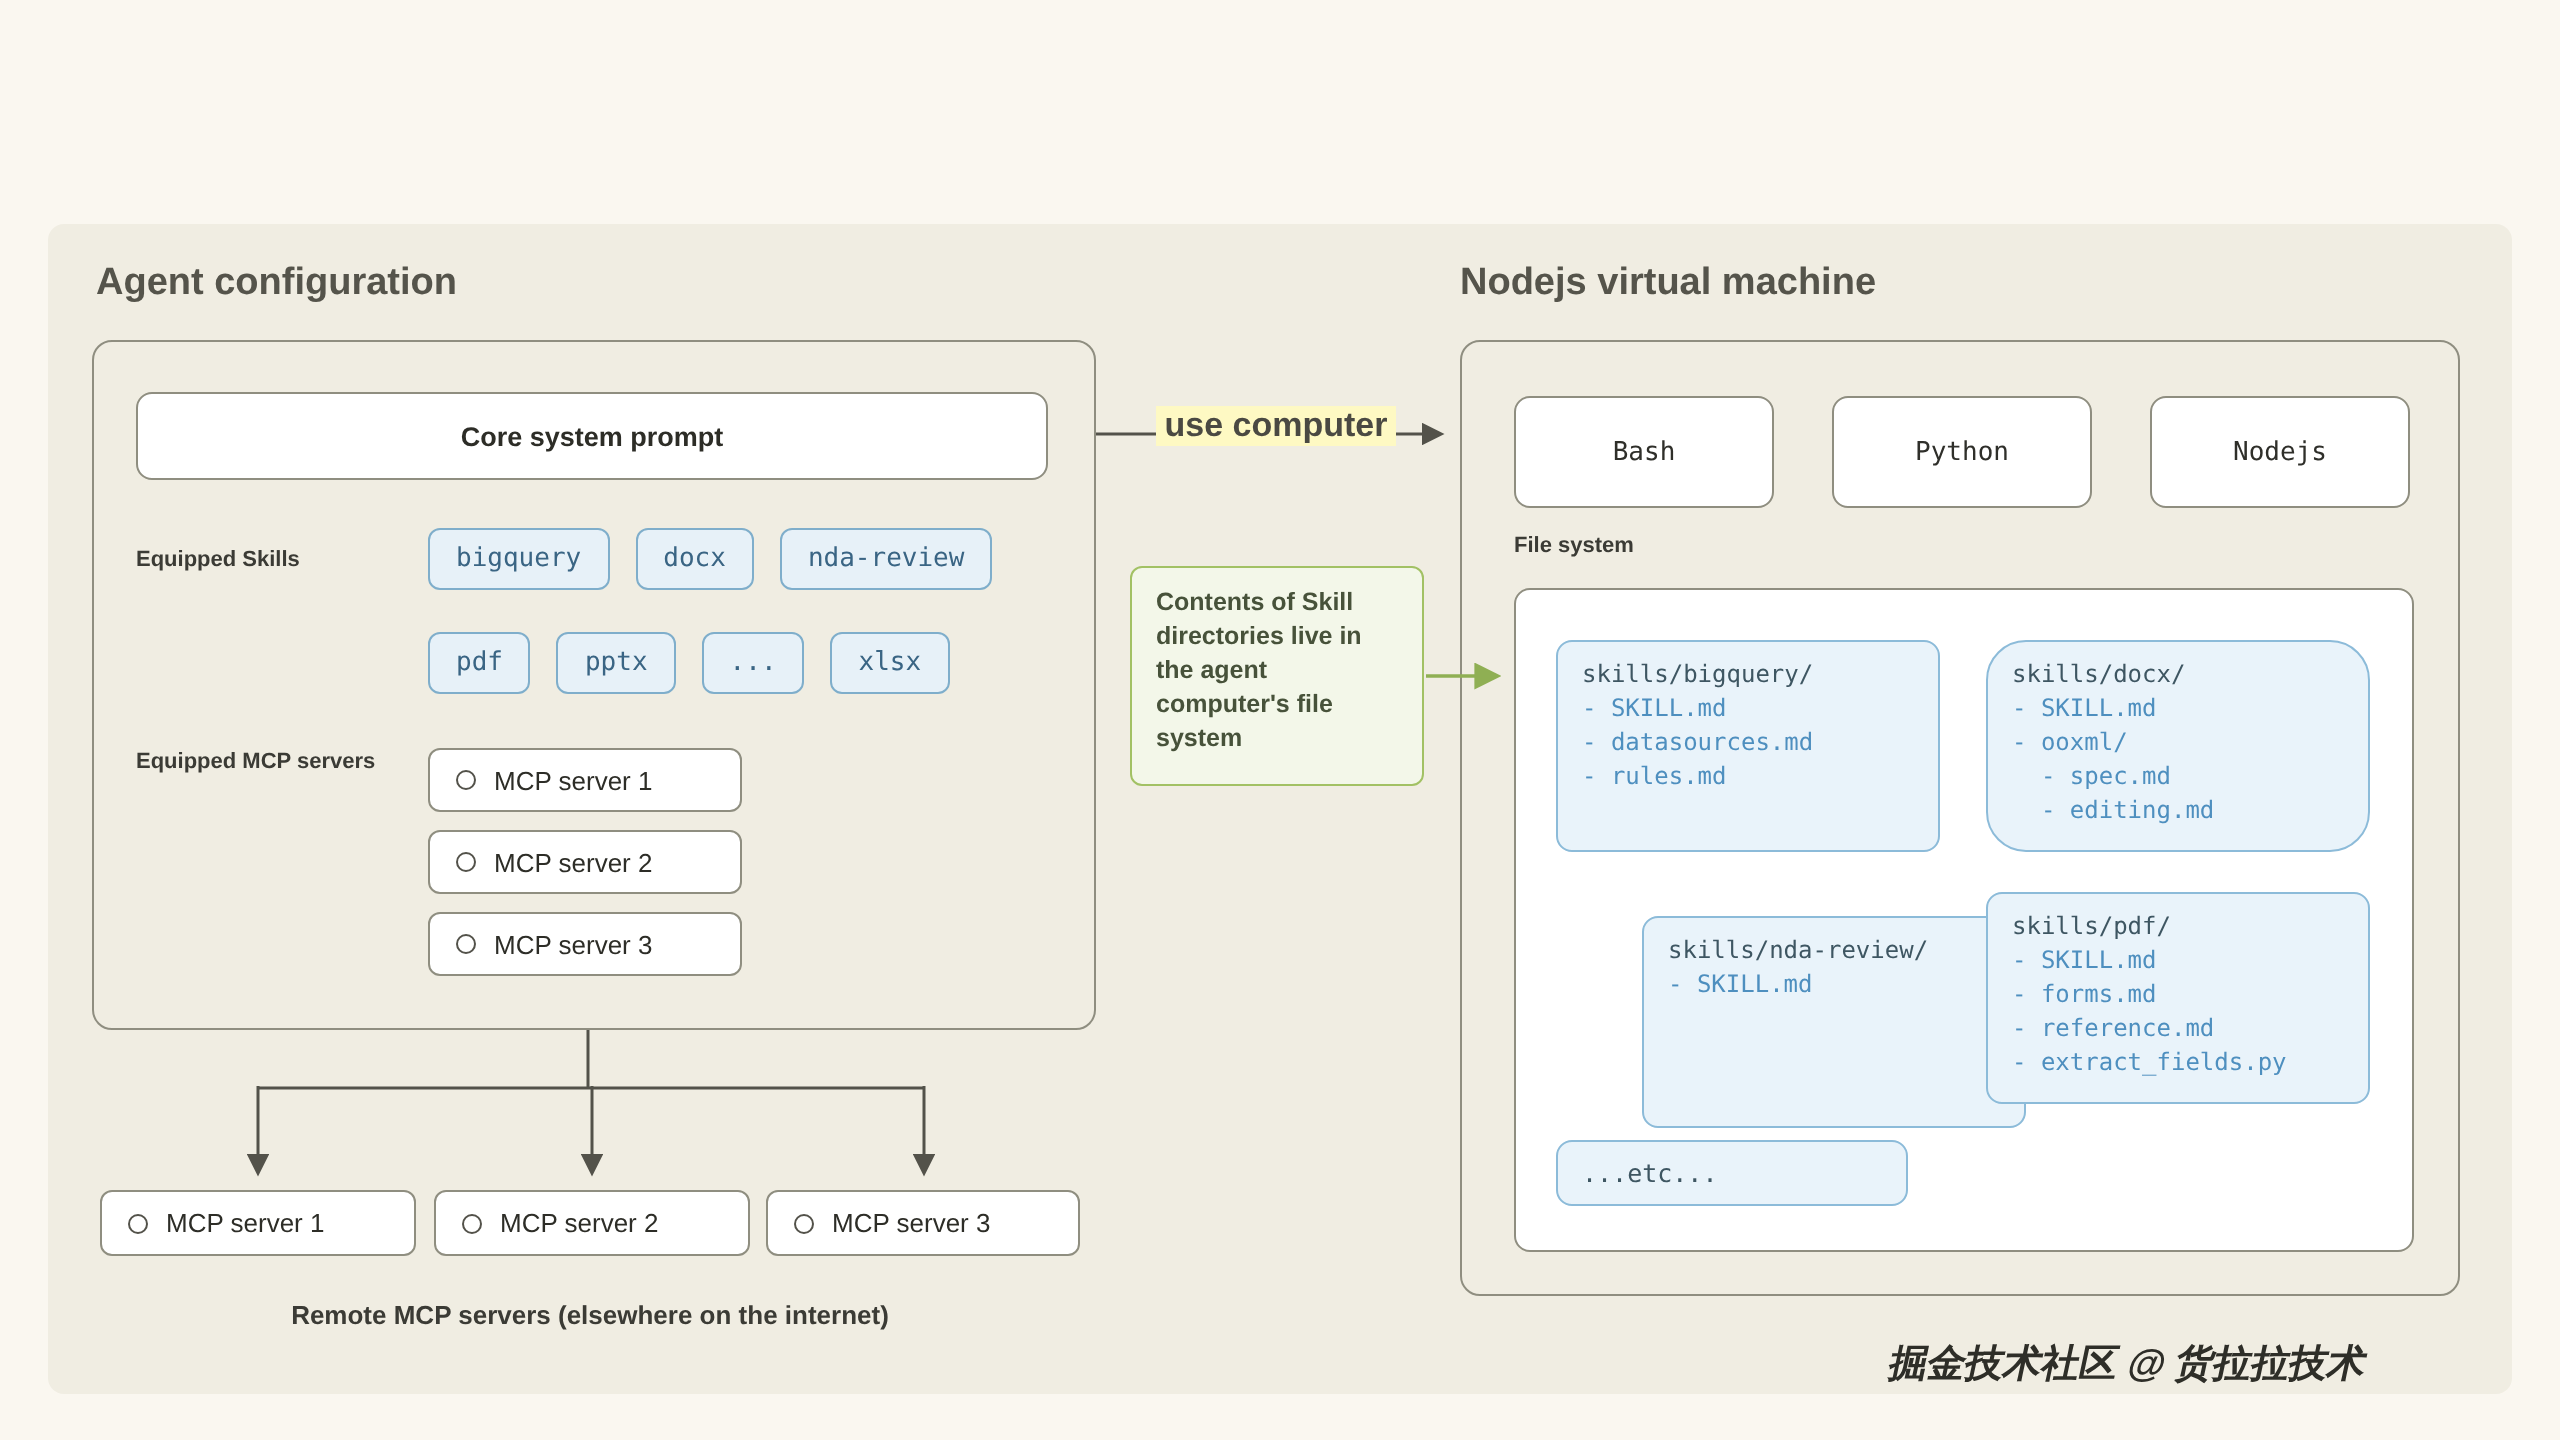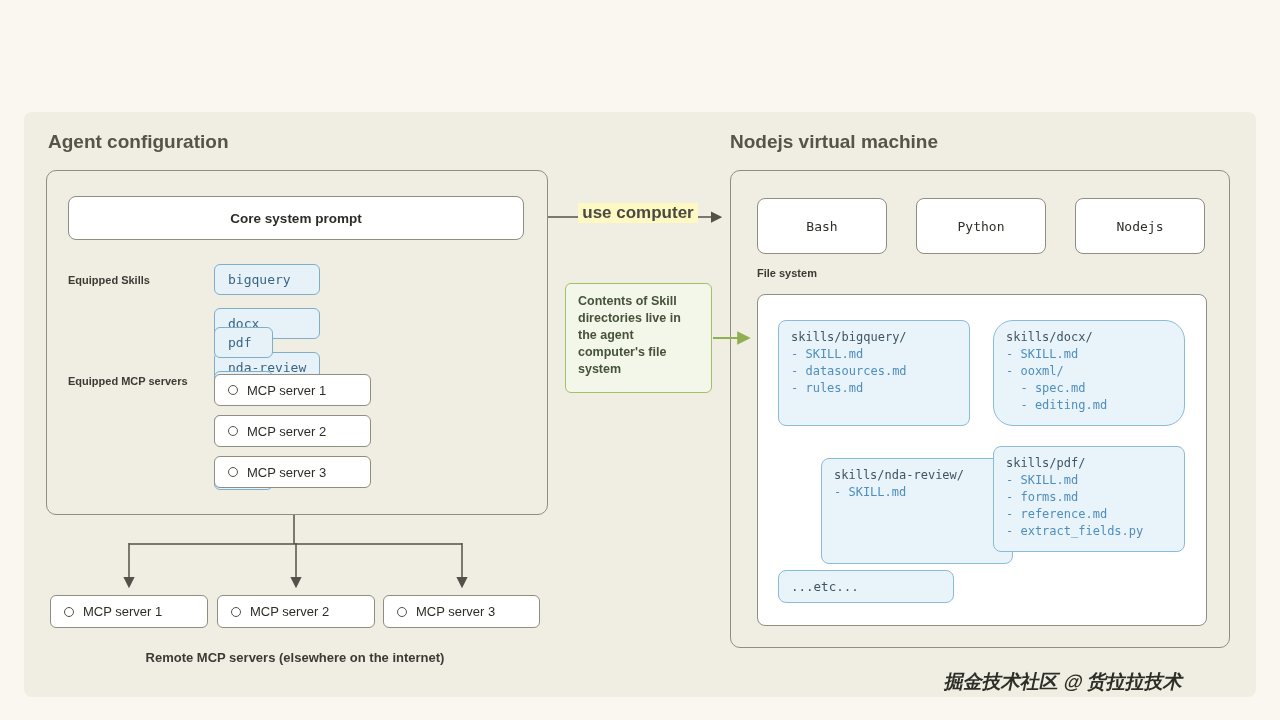--- a/index.html
+++ b/index.html
@@ -39,23 +39,23 @@
   }
 
   .field-label {
     position: absolute; font-size: 11px; font-weight: 700; color: #3B3B35;
     line-height: 19px;
   }
   .skills-label { left: 68px; top: 271px; }
   .mcp-label { left: 68px; top: 372px; width: 128px; }
   .fs-label { left: 757px; top: 264px; }
 
-  .chip-row { position: absolute; display: flex; gap: 13px; flex-direction: column; }
+  .chip-row { position: absolute; display: flex; gap: 13px; }
   .chip-row-1 { left: 214px; top: 264px; }
-  .chip-row-2 { left: 214px; top: 327px; }
+  .chip-row-2 { left: 214px; top: 316px; }
   .chip {
     background: #E7F1F8; border: 1.5px solid #7FAECB; border-radius: 6px;
     padding: 7px 13px; font-family: "DejaVu Sans Mono", monospace;
     font-size: 13px; color: #3A6584; white-space: nowrap;
   }
 
   .mcp-box {
     position: absolute; width: 157px; height: 32px;
     background: #FFFFFF; border: 1px solid #8F8E80; border-radius: 6px;
     display: flex; align-items: center; padding-left: 13px; gap: 9px;

